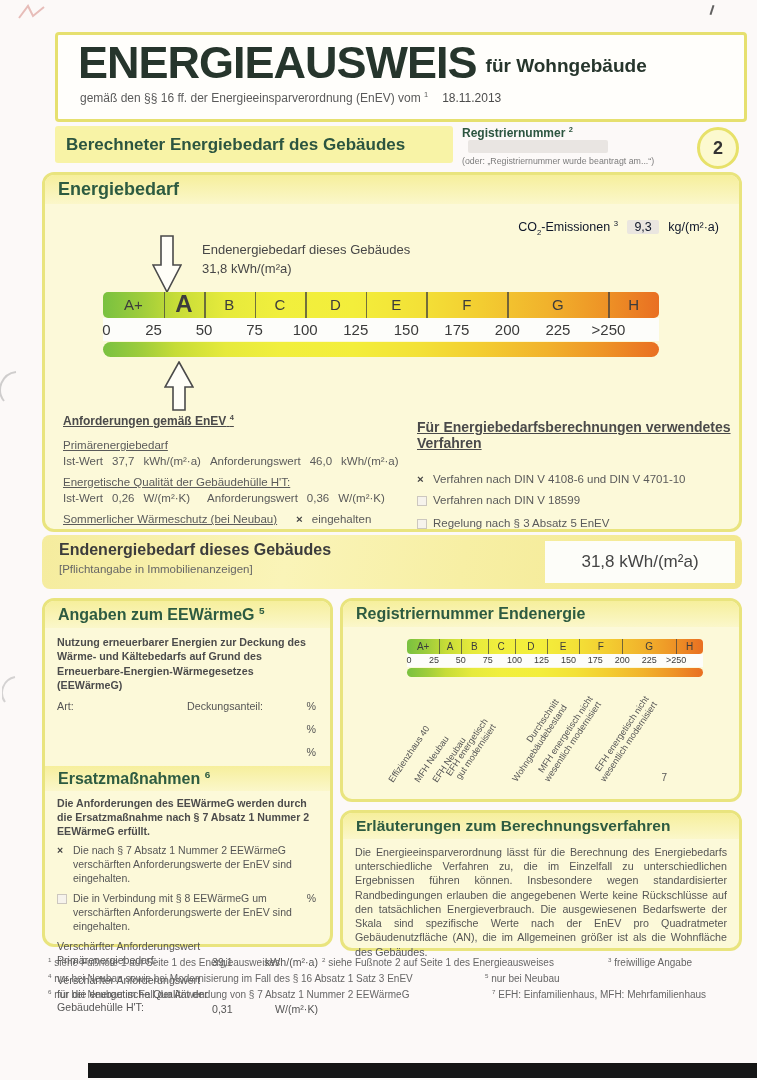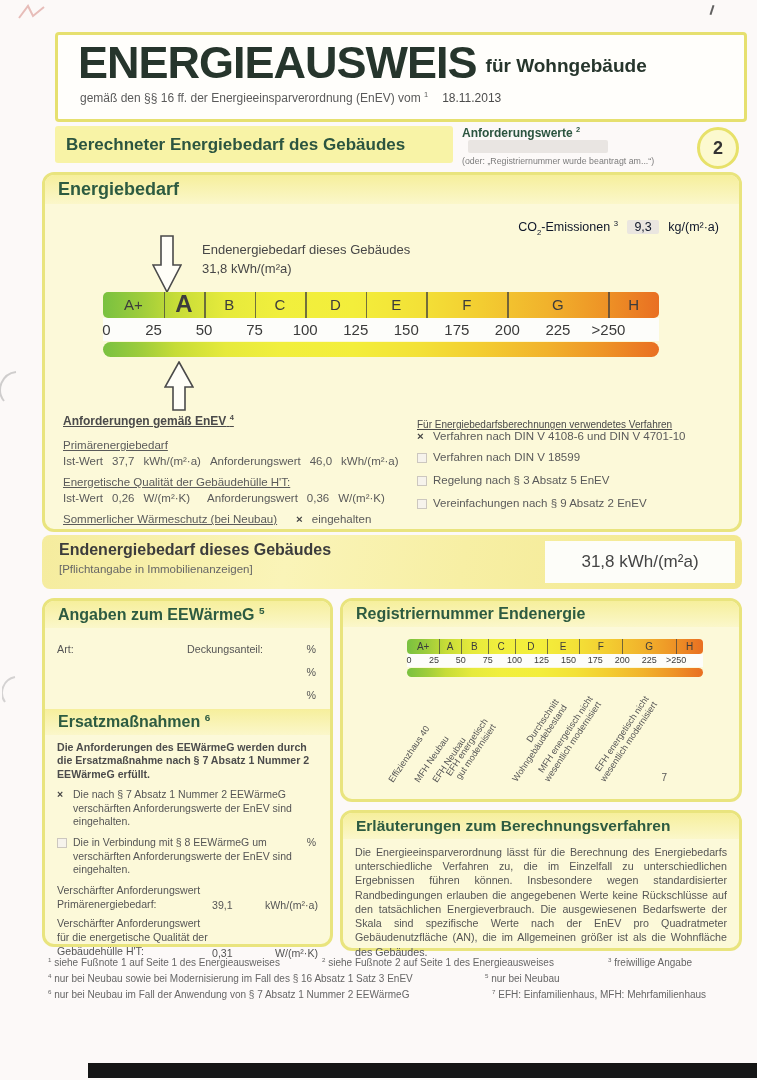--- a/index.html
+++ b/index.html
@@ -53,21 +53,21 @@
   .sc-mini .sc-letters{height:15px;font-size:10px;line-height:15px;border-radius:4px}
   .sc-mini .sc-div{width:1px}
   .sc-mini .sc-ticks{height:13px;font-size:9px;line-height:13px}
   .sc-mini .sc-low{height:9px}
 
   .anf{position:absolute;left:18px;top:238px;width:348px;font-size:11.5px;color:#5a5a5a}
   .anf .ttl{font-weight:bold;color:#4a4a4a;font-size:12px;margin-bottom:11px}
   .anf .sect{margin-bottom:4px}
   .anf .line{display:flex;gap:9px;margin-bottom:9px;white-space:nowrap}
   .verf{position:absolute;left:372px;top:244px;width:316px;font-size:11.5px;color:#5a5a5a}
-  .verf .ttl{font-weight:normal;color:#4a4a4a;font-size:10px;margin-bottom:0}
+  .verf .ttl{font-weight:bold;color:#4a4a4a;font-size:14px;margin-bottom:22px}
   .chk-row{display:flex;margin-bottom:9px}
   .chk-mark{width:16px;flex:none}
   .chk-x{color:#444;font-weight:bold}
   .chk-box{display:inline-block;width:8px;height:8px;border:1px solid #ccc7bf;background:#f6f3ec;margin-top:2px}
 
   
   .endband{left:42px;top:535px;width:700px;height:54px;border-radius:8px;
            background:linear-gradient(100deg,#f5ec9e 0%,#faf4b8 35%,#f7efa4 60%,#f2e78d 100%)}
   .eb-title{position:absolute;left:17px;top:6px;font-size:16px;font-weight:bold;color:#3c3c3c}
   .eb-note{position:absolute;left:17px;top:28px;font-size:11.5px;color:#666}
@@ -126,21 +126,21 @@
   </svg>
 <div class="scan-bar"></div>
 
 <div class="abs header-box">
   <div class="hb-title"><span>ENERGIEAUSWEIS</span><span class="hb-sub">für Wohngebäude</span></div>
   <div class="hb-law"><span>gemäß den §§ 16 ff. der Energieeinsparverordnung (EnEV) vom</span> <sup>1</sup><b>18.11.2013</b></div>
 </div>
 
 <div class="abs heading-box">Berechneter Energiebedarf des Gebäudes</div>
 <div class="abs reg">
-  <span>Anforderungswerte</span> <sup>2</sup><span class="reg-smudge"></span>
+  <span>Registriernummer</span> <sup>2</sup><span class="reg-smudge"></span>
   <div class="reg-hint">(oder: „Registriernummer wurde beantragt am...“)</div>
 </div>
 <div class="abs pgc">2</div>
 
 <div class="box main-box">
   <div class="band">Energiebedarf</div>
 
   <div class="co2">
     <span>CO</span><sub style="font-size:62%">2</sub><span>-Emissionen</span> <sup>3</sup>
     <span class="smudge">9,3</span>
@@ -247,20 +247,21 @@
 
 <div class="abs endband">
   <div class="eb-title">Endenergiebedarf dieses Gebäudes</div>
   <div class="eb-note">[Pflichtangabe in Immobilienanzeigen]</div>
   <div class="eb-val">31,8 kWh/(m²a)</div>
 </div>
 
 <div class="box left-box">
   <div class="band"><span>Angaben zum EEWärmeG</span> <sup>5</sup></div>
   <div class="lb-body">
+    <div class="lb-intro">Nutzung erneuerbarer Energien zur Deckung des Wärme- und Kältebedarfs auf Grund des Erneuerbare-Energien-Wärmegesetzes (EEWärmeG)</div>
     <div class="lb-rows">
       <span style="left:0;top:0">Art:</span>
       <span style="left:130px;top:0">Deckungsanteil:</span>
       <span class="pctcol" style="top:0">%</span>
       <span class="pctcol" style="top:23px">%</span>
       <span class="pctcol" style="top:46px">%</span>
     </div>
     <div class="band2"><span>Ersatzmaßnahmen</span> <sup>6</sup></div>
     <div class="ers-intro">Die Anforderungen des EEWärmeG werden durch die Ersatzmaßnahme nach § 7 Absatz 1 Nummer 2 EEWärmeG erfüllt.</div>
     <div class="ers-items" id="ers-items">

